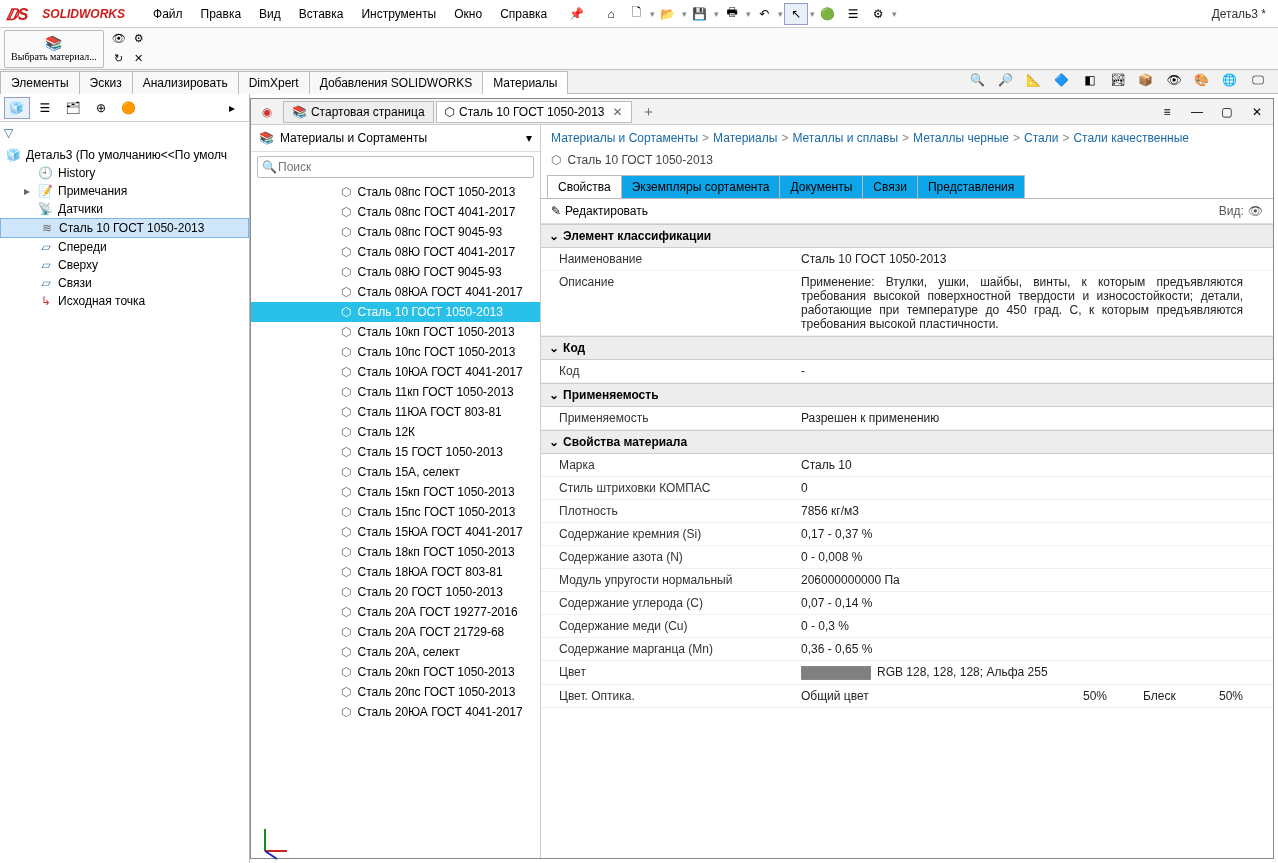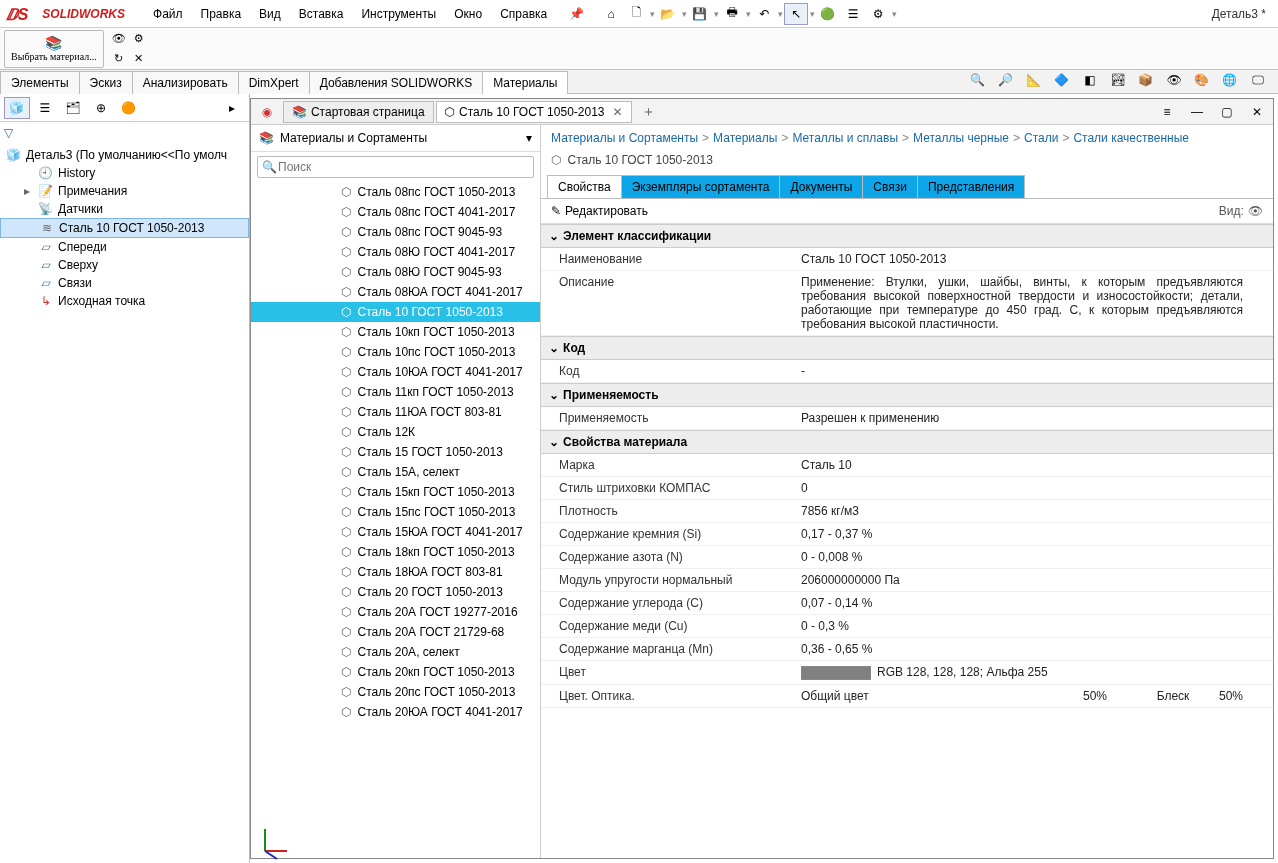--- a/index.html
+++ b/index.html
@@ -70,21 +70,21 @@
 .props{ flex:1; overflow:auto;}
 .grp-head{ background:#ededed; padding:4px 8px; font-weight:bold; border-top:1px solid #ccc; border-bottom:1px solid #ccc; display:flex; align-items:center; gap:4px;}
 .prop-row{ display:flex; padding:4px 10px; border-bottom:1px solid #f0f0f0;}
 .prop-label{ width:250px; color:#333; padding-left:8px;}
 .prop-value{ flex:1; color:#222;}
 .prop-value.justify{text-align:justify; padding-right:20px;}
 .color-swatch{ display:inline-block; width:70px; height:14px; background:#808080; border:1px solid #888; vertical-align:middle; margin-right:6px;}
 .opt-row{ display:flex;}
 .opt-row .c1{flex:1;}
 .opt-row .c2{width:60px;}
-.opt-row .c3{width:60px;text-align:center;}
+.opt-row .c3{width:60px;}
 .opt-row .c4{width:60px; text-align:right; padding-right:20px;}
 svg{display:block;}
 .csys{ position:absolute; left:255px; bottom:2px; pointer-events:none;}
 </style>
 </head>
 <body>
 
 <div class="titlebar">
   <div class="logo">
     <span class="logo-icon">ⅅS</span>

